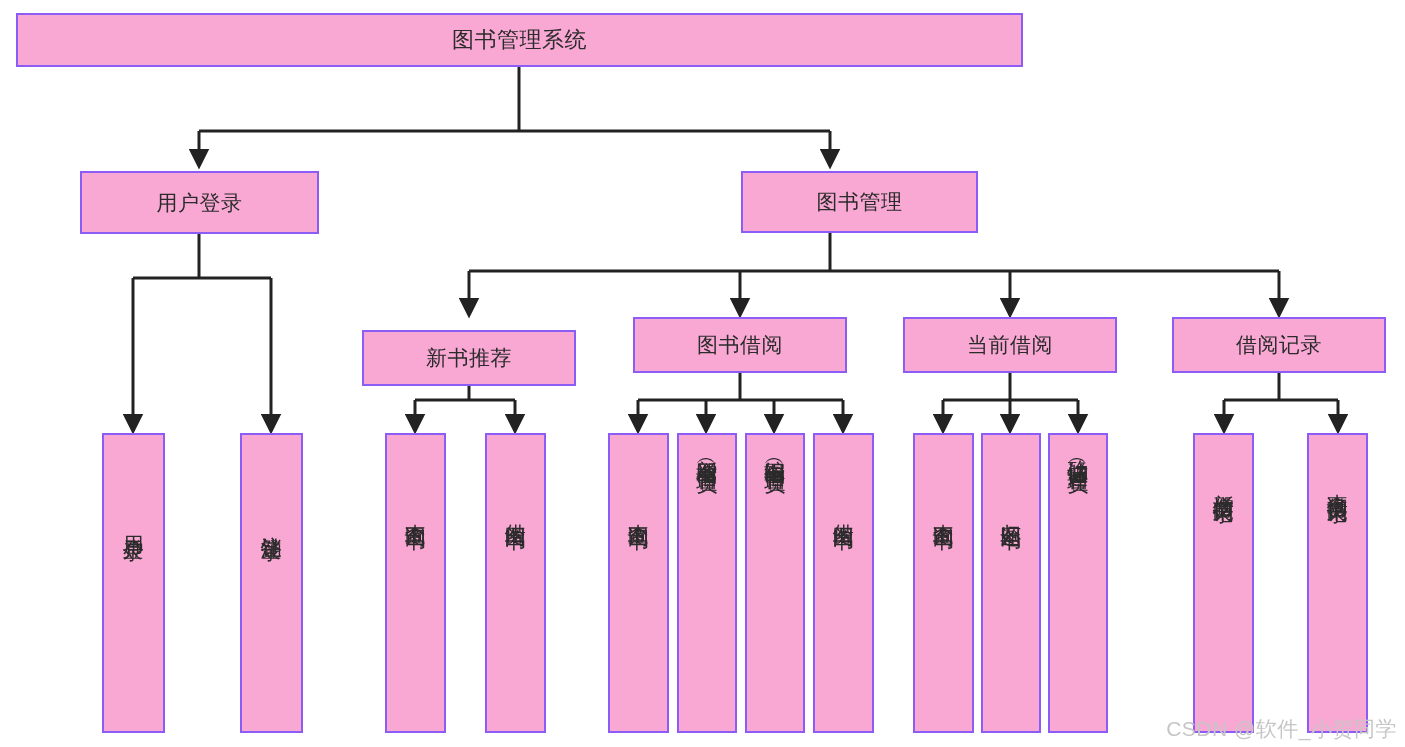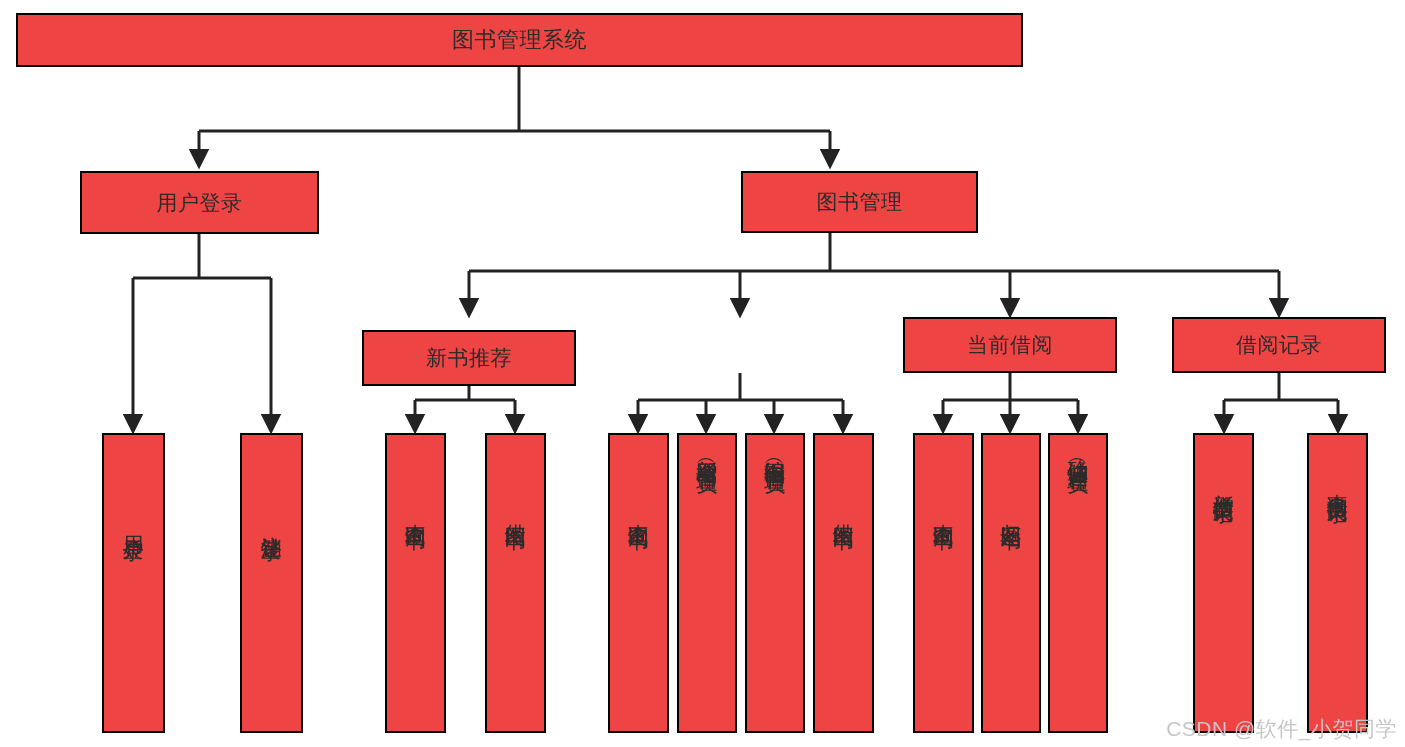--- a/index.html
+++ b/index.html
@@ -20,22 +20,22 @@
   #diagram-svg {
     position: absolute;
     left: 0;
     top: 0;
     width: 1405px;
     height: 747px;
   }
   .node-box {
     position: absolute;
     box-sizing: border-box;
-    border: 2px solid #000000;
-    background: #ef4444;
+    border: 2px solid #8b5cf6;
+    background: #f9a8d4;
     display: flex;
     align-items: center;
     justify-content: center;
     color: #2b2b2b;
     text-align: center;
   }
   .node-label-h {
     font-size: 21px;
     line-height: 1.1;
     letter-spacing: 0.5px;
@@ -128,20 +128,23 @@
   <div class="node-box" style="left:80px; top:171px; width:239px; height:63px;">
     <span class="node-label-h">用户登录</span>
   </div>
   <div class="node-box" style="left:712px; top:171px; width:237px; height:62px;margin-left:29px;">
     <span class="node-label-h">图书管理</span>
   </div>
 
   <div class="node-box" style="left:362px; top:317px; width:214px; height:56px;margin-top:13px;">
     <span class="node-label-h">新书推荐</span>
   </div>
+  <div class="node-box" style="left:633px; top:317px; width:214px; height:56px;">
+    <span class="node-label-h">图书借阅</span>
+  </div>
   <div class="node-box" style="left:1172px; top:317px; width:214px; height:56px;">
     <span class="node-label-h">借阅记录</span>
   </div>
   <div class="node-box" style="left:903px; top:317px; width:214px; height:56px;">
     <span class="node-label-h">当前借阅</span>
   </div>
 
   <div class="node-box leaf" style="left:102px; top:433px; width:63px; height:300px; padding-top:84px;">
     <span class="node-label-v">用户登录</span>
   </div>

